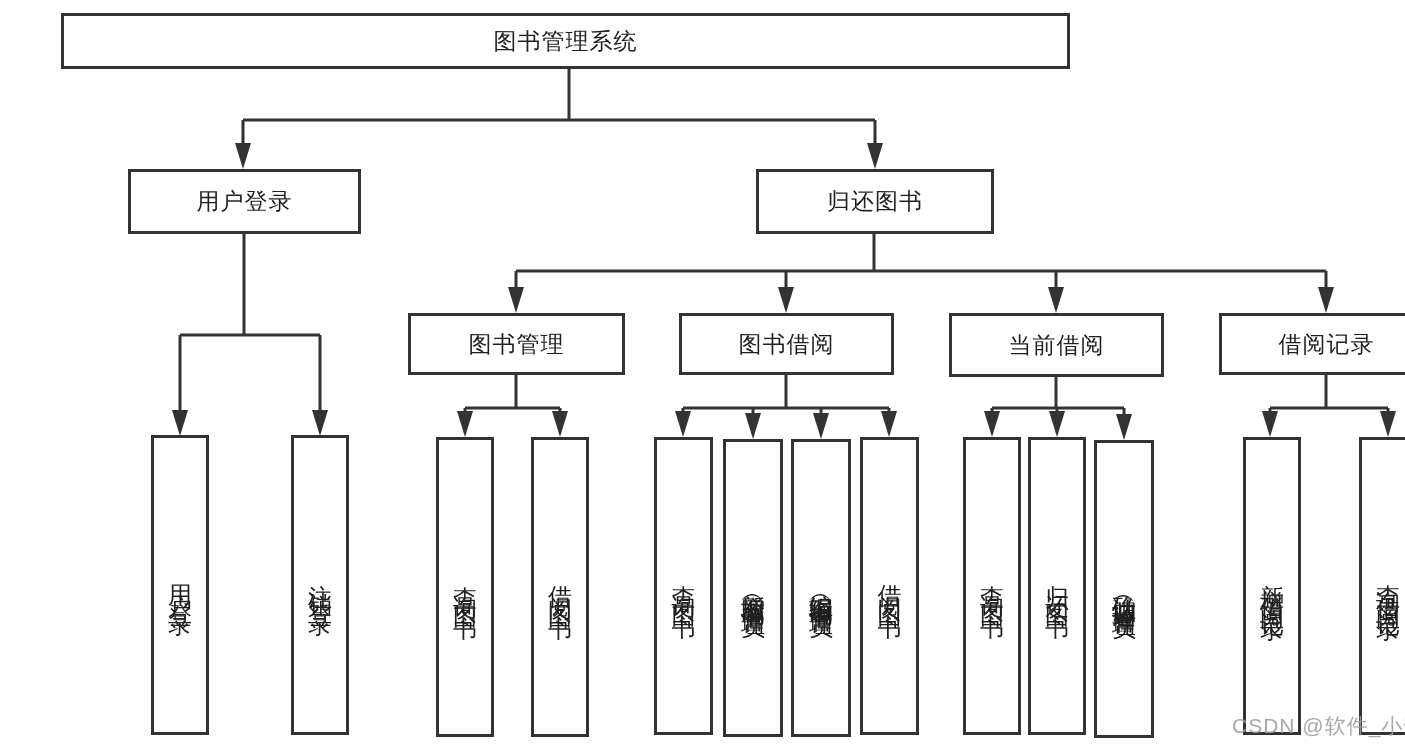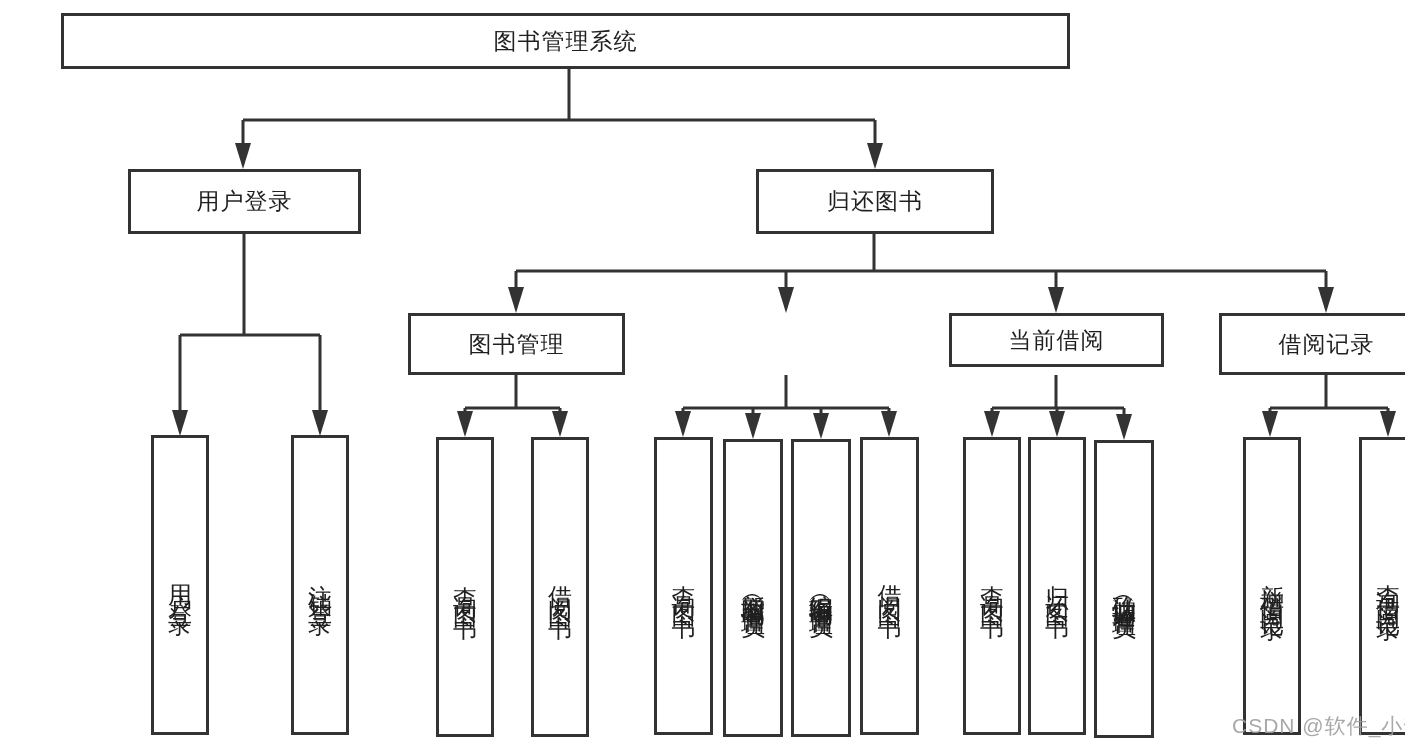--- a/index.html
+++ b/index.html
@@ -86,21 +86,24 @@
   <div class="box h-box" style="left:82px;top:169px;width:233px;height:65px;">
     <span>用户登录</span>
   </div>
   <div class="box h-box" style="left:710px;top:169px;width:238px;height:65px;">
     <span>归还图书</span>
   </div>
 
   <div class="box h-box" style="left:362px;top:313px;width:217px;height:62px;">
     <span>图书管理</span>
   </div>
-  <div class="box h-box" style="left:903px;top:313px;width:215px;height:54px;">
+  <div class="box h-box" style="left:633px;top:313px;width:215px;height:62px;">
+    <span>图书借阅</span>
+  </div>
+  <div class="box h-box" style="left:903px;top:313px;width:215px;height:64px;">
     <span>当前借阅</span>
   </div>
   <div class="box h-box" style="left:1173px;top:313px;width:215px;height:62px;">
     <span>借阅记录</span>
   </div>
 
   <div class="box v-box" style="left:105px;top:435px;width:58px;height:300px;">
     <span class="ls-wide">用户登录</span>
   </div>
   <div class="box v-box" style="left:245px;top:435px;width:58px;height:300px;">

